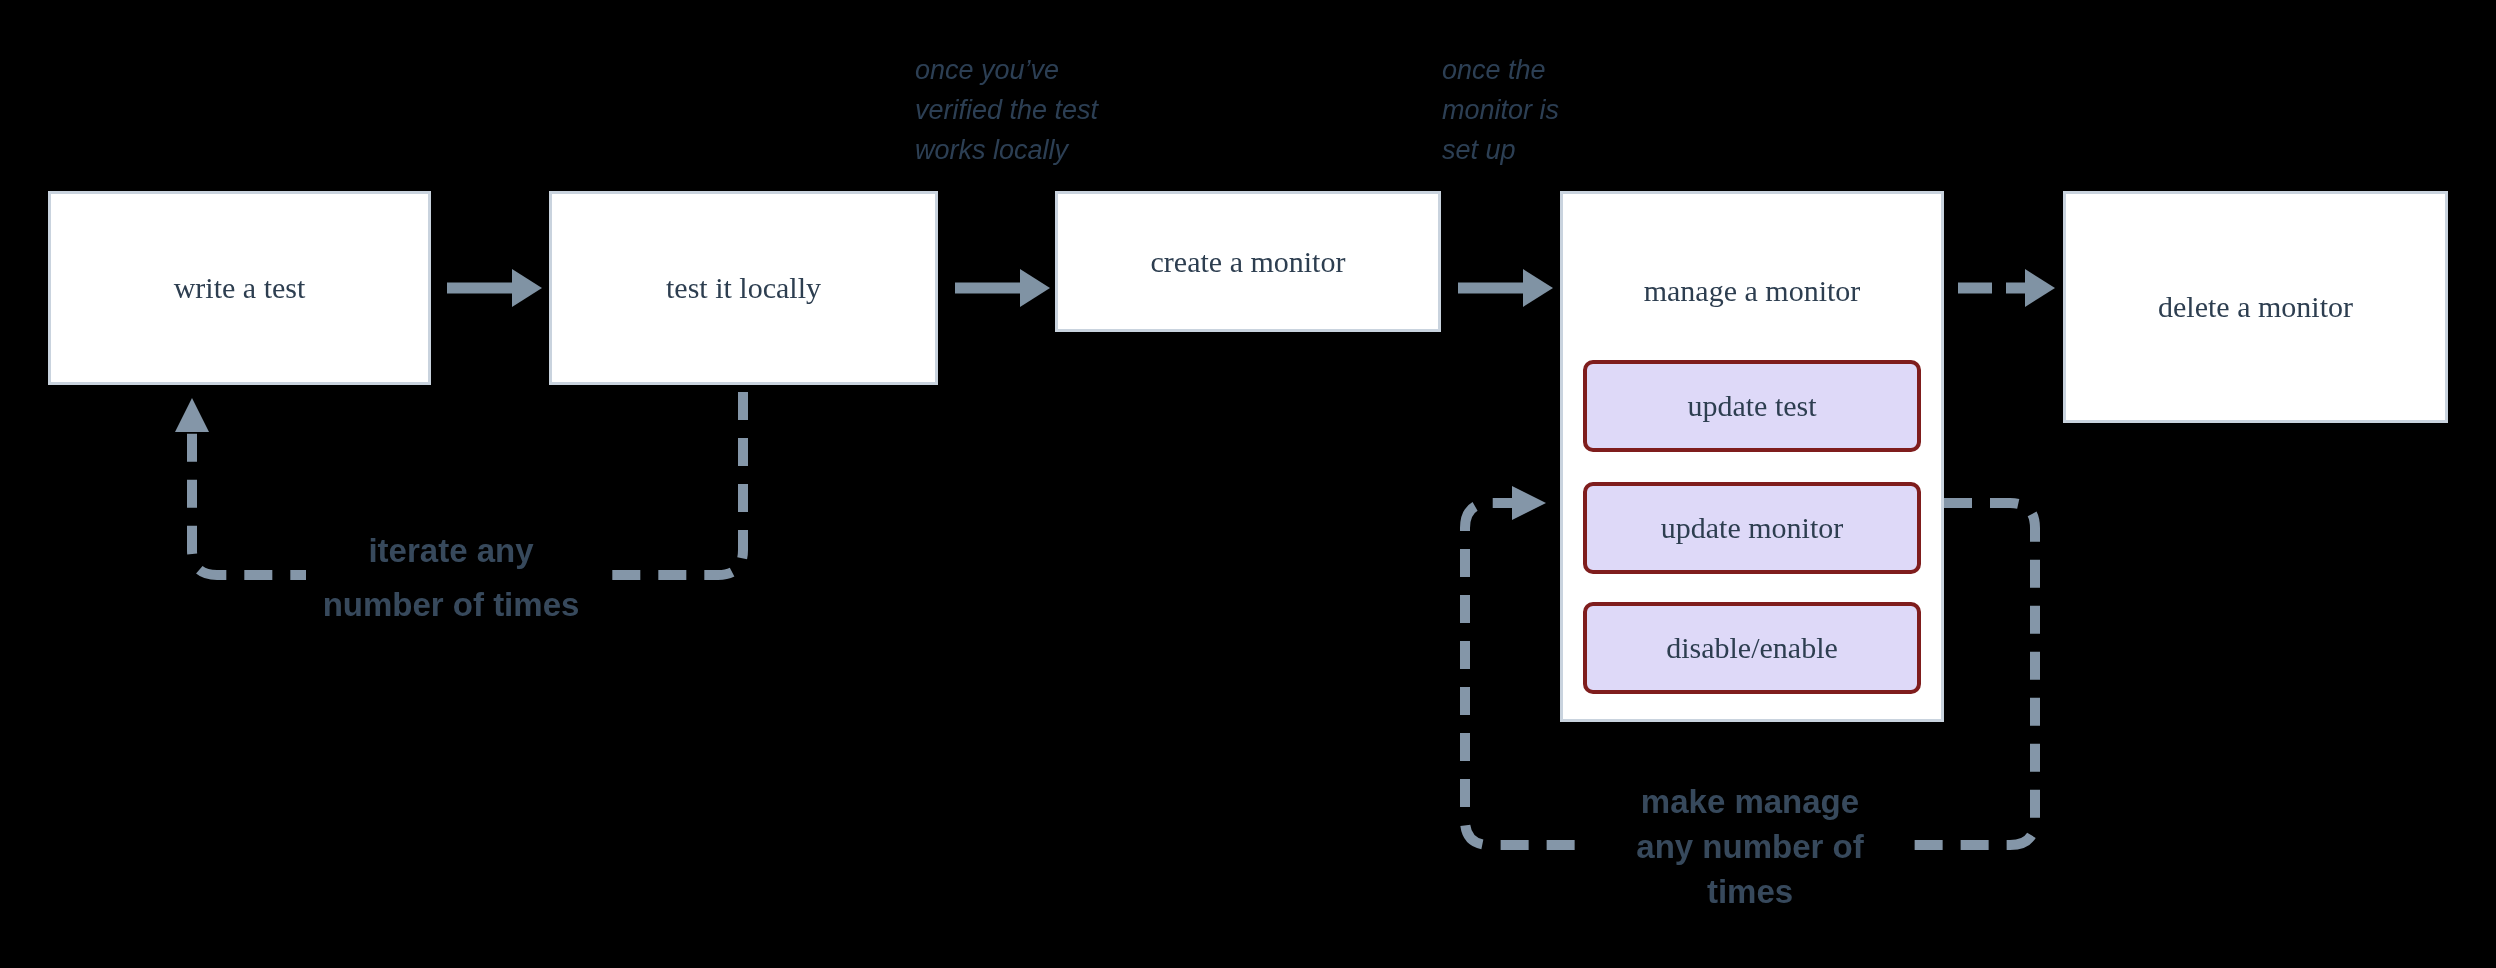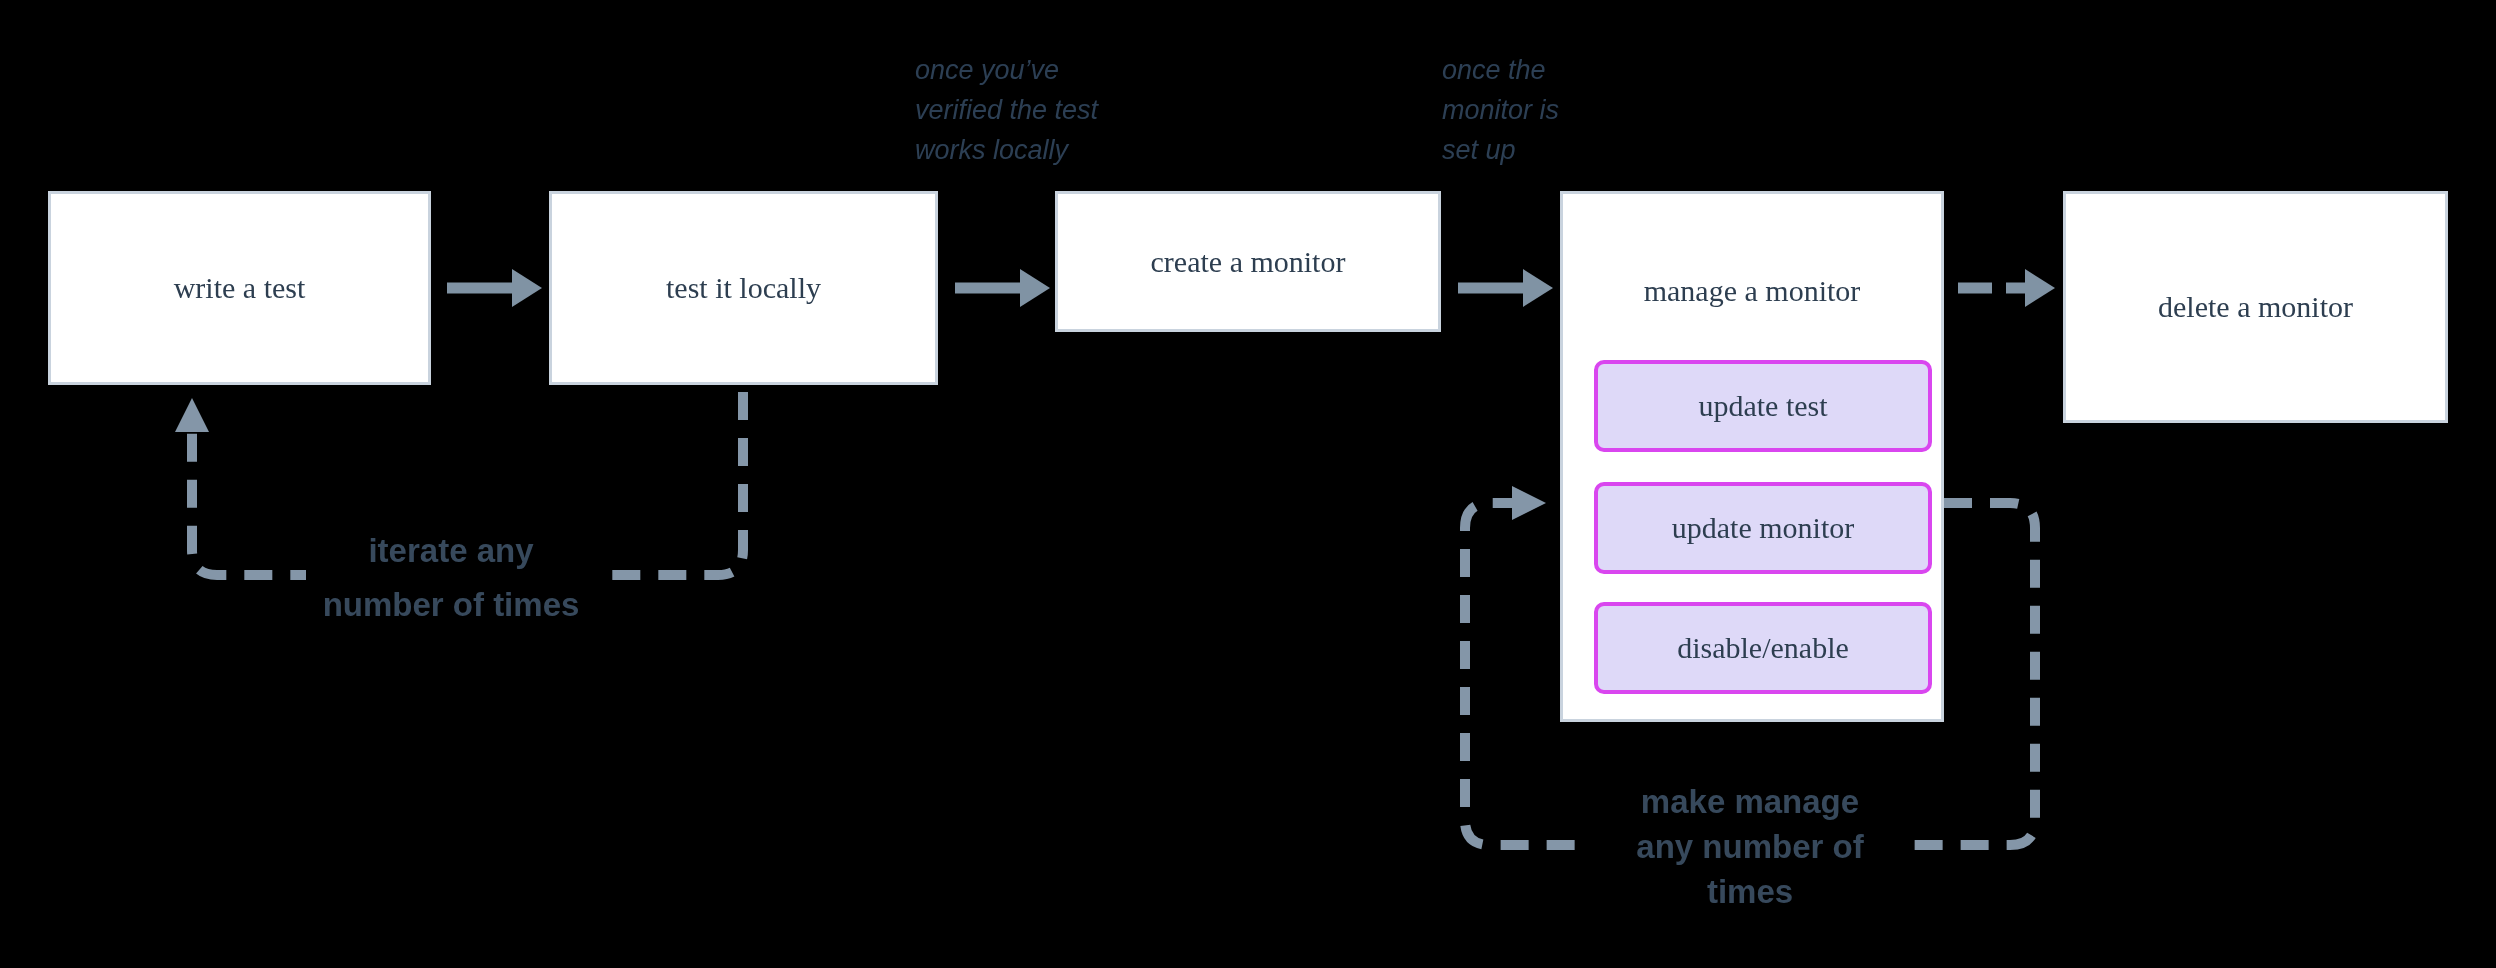--- a/index.html
+++ b/index.html
@@ -26,24 +26,24 @@
   .node-manage{left:1560px;top:191px;width:384px;height:531px;display:block;padding-left:27px;}
   .node-delete{left:2063px;top:191px;width:385px;height:232px;}
   .manage-title{
     position:absolute;left:0;top:0;width:100%;height:194px;
     display:flex;align-items:center;justify-content:center;
   }
   .action-btn{
     position:absolute;left:20px;width:338px;height:92px;
     box-sizing:border-box;
     background:#ded9f8;
-    border:4px solid #d946ef;
+    border:4px solid #7f1d1d;
     border-radius:10px;
     display:flex;align-items:center;justify-content:center;
-    font-size:30px;font-weight:500;color:#2d3e50;margin-left:11px;
+    font-size:30px;font-weight:500;color:#2d3e50;
   }
   .action-1{top:166px;}
   .action-2{top:288px;}
   .action-3{top:408px;}
   .note{
     position:absolute;
     font-size:27px;font-style:italic;font-weight:500;
     color:#2c3f54;line-height:40px;white-space:nowrap;
   }
   .note-verified{left:915px;top:50px;}

